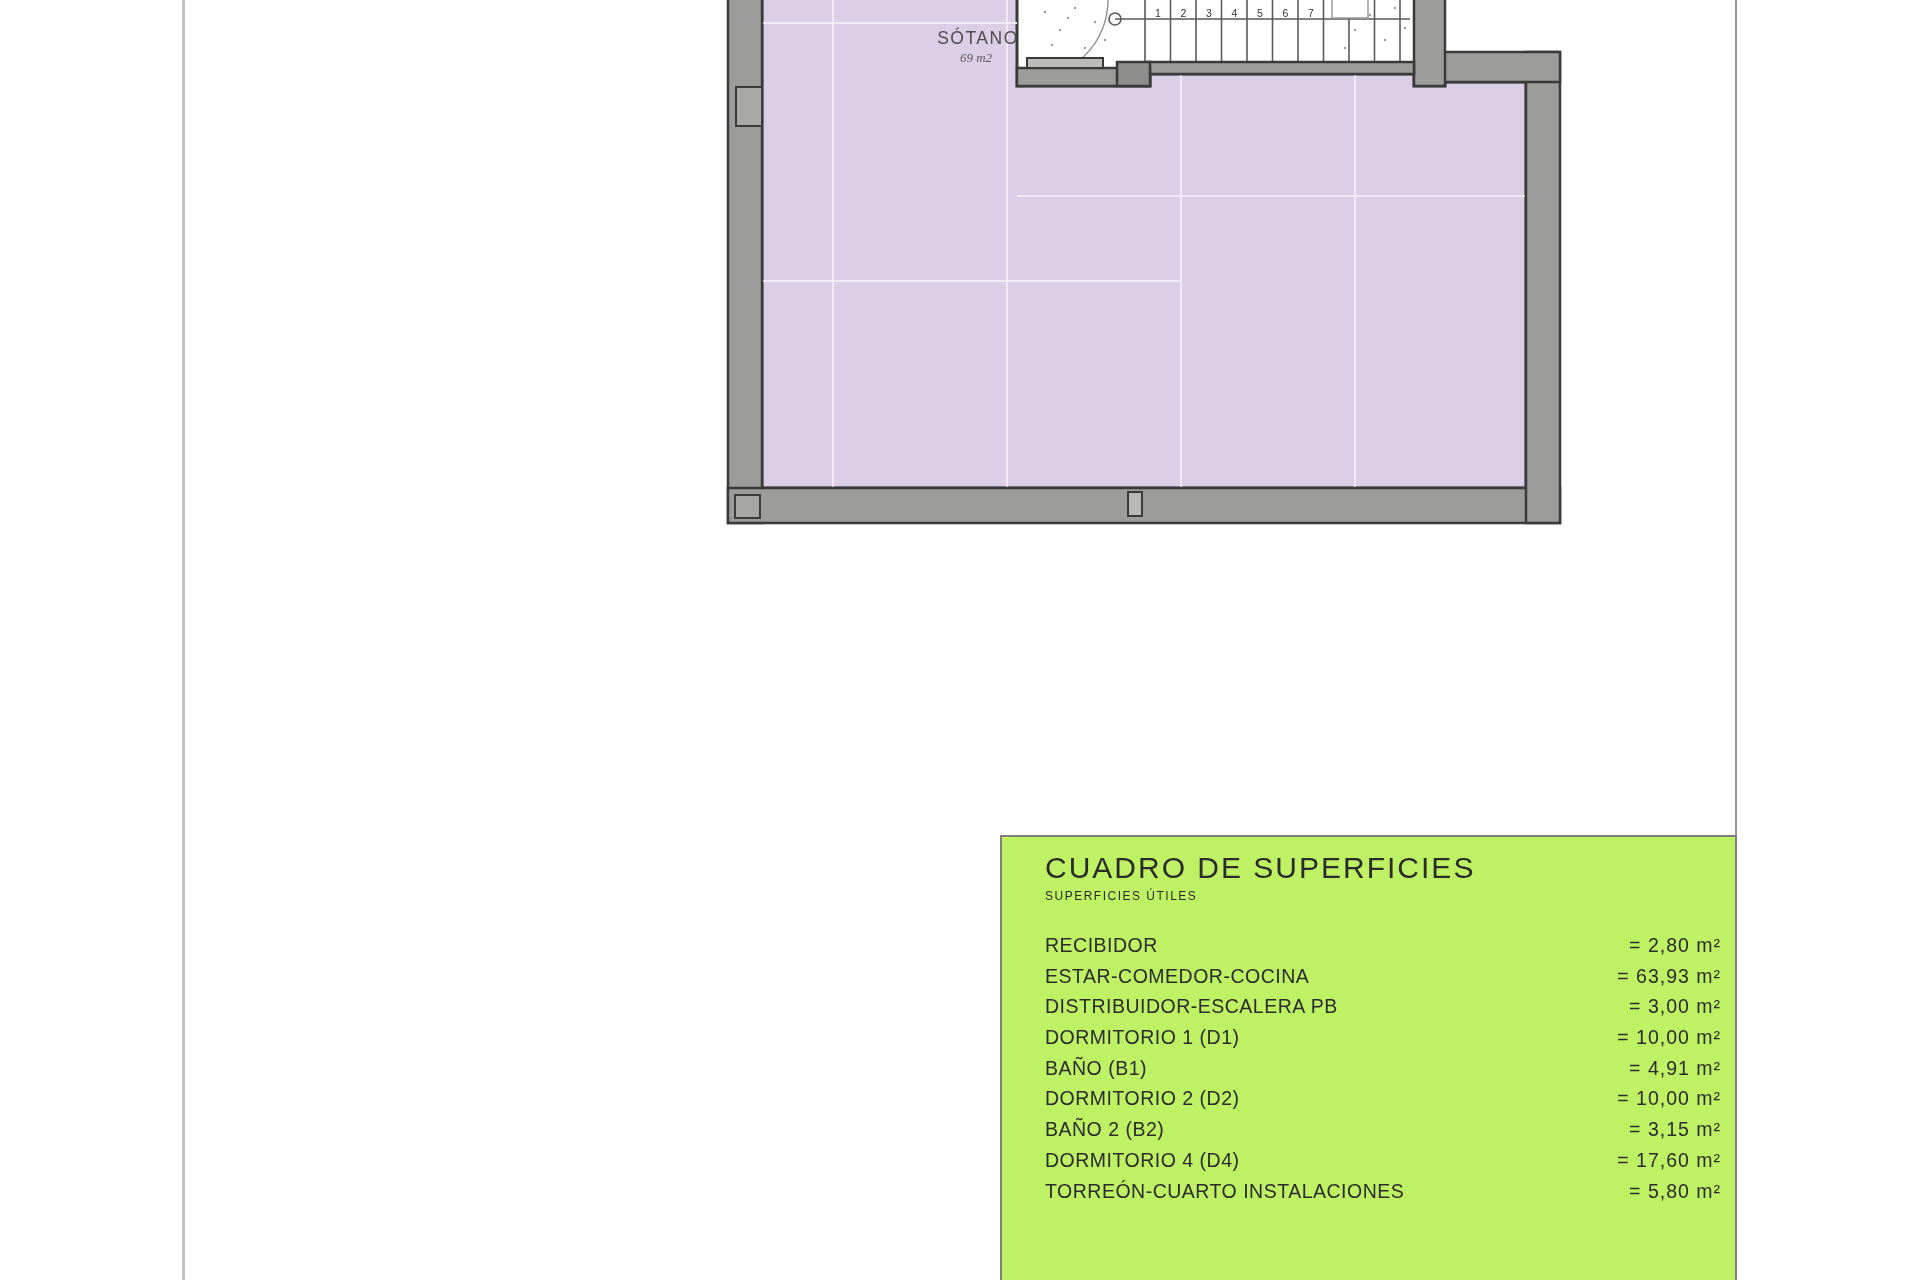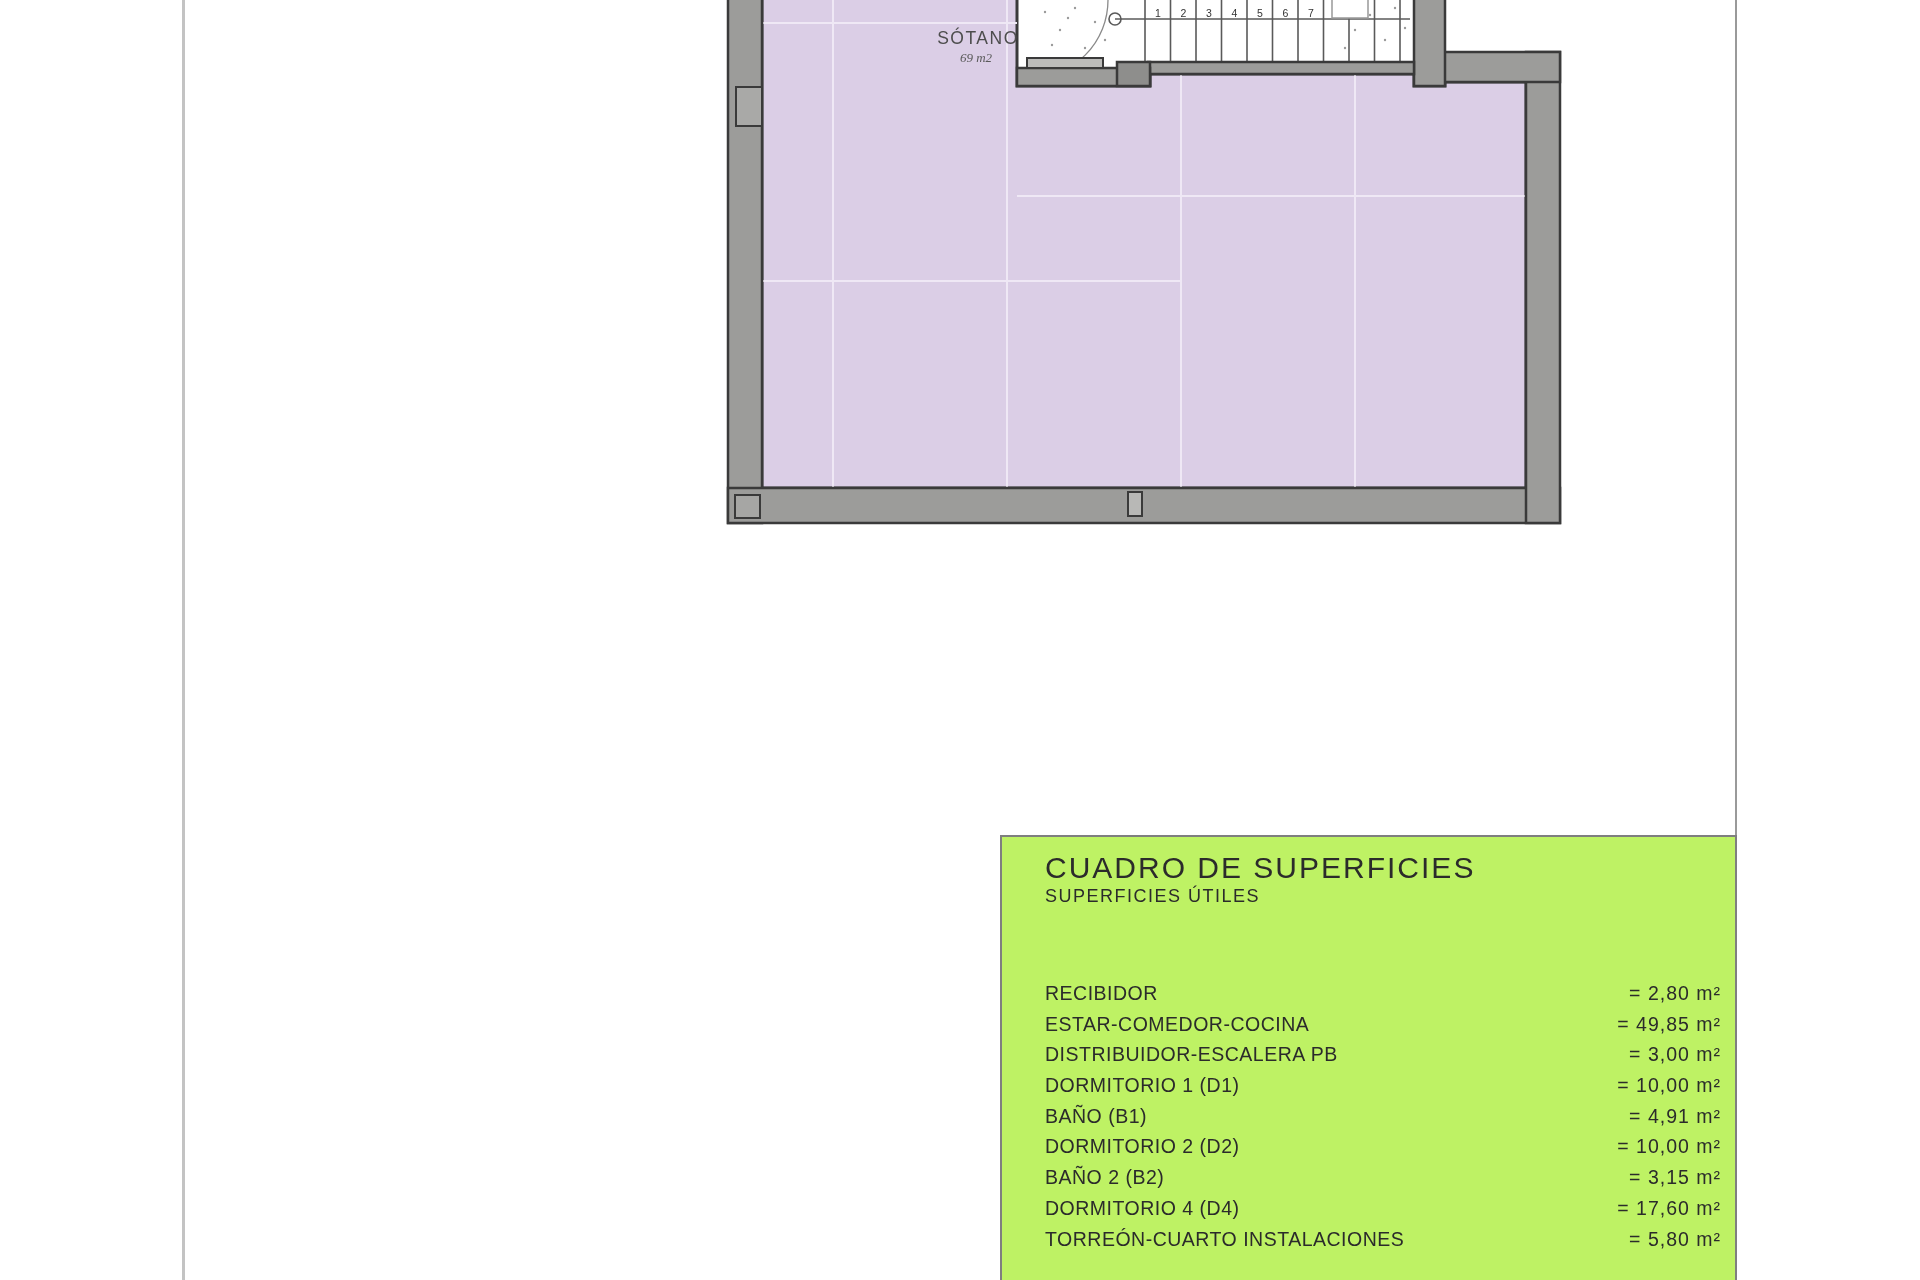--- a/index.html
+++ b/index.html
@@ -46,42 +46,42 @@
   .surfaces-title {
     margin: 14px 0 0 43px;
     font-size: 30px;
     line-height: 34px;
     letter-spacing: 2px;
     color: #2b2b2b;
     white-space: nowrap;
   }
   .surfaces-subtitle {
     margin: 0 0 0 43px;
-    font-size: 18px;
+    font-size: 12px;
     line-height: 22px;
     letter-spacing: 1.5px;
     color: #2b2b2b;
     white-space: nowrap;
   }
   .surfaces-rows {
     margin-top: 23px;
     padding: 0 14px 0 43px;
   }
   .surface-row {
     display: flex;
     justify-content: space-between;
     align-items: baseline;
     height: 30.7px;
     line-height: 30.7px;
     font-size: 19.5px;
     letter-spacing: 0.5px;
     white-space: nowrap;
   }
   .surface-row .row-name  { text-align: left; }
-  .surface-row .row-value { text-align: right; letter-spacing: 1px; margin-top: 48px; }
+  .surface-row .row-value { text-align: right; letter-spacing: 1px; }
 </style>
 </head>
 <body>
 
 <div class="sheet">
 
   <div class="frame-line left"></div>
   <div class="frame-line right"></div>
 
   <svg class="plan-svg" viewBox="0 0 1920 560" xmlns="http://www.w3.org/2000/svg">
@@ -172,21 +172,21 @@
     <div class="surfaces-title">CUADRO DE SUPERFICIES</div>
     <div class="surfaces-subtitle">SUPERFICIES ÚTILES</div>
 
     <div class="surfaces-rows">
       <div class="surface-row">
         <span class="row-name">RECIBIDOR</span>
         <span class="row-value">= 2,80 m²</span>
       </div>
       <div class="surface-row">
         <span class="row-name">ESTAR-COMEDOR-COCINA</span>
-        <span class="row-value">= 49,85 m²</span>
+        <span class="row-value">= 63,93 m²</span>
       </div>
       <div class="surface-row">
         <span class="row-name">DISTRIBUIDOR-ESCALERA PB</span>
         <span class="row-value">= 3,00 m²</span>
       </div>
       <div class="surface-row">
         <span class="row-name">DORMITORIO 1 (D1)</span>
         <span class="row-value">= 10,00 m²</span>
       </div>
       <div class="surface-row">

